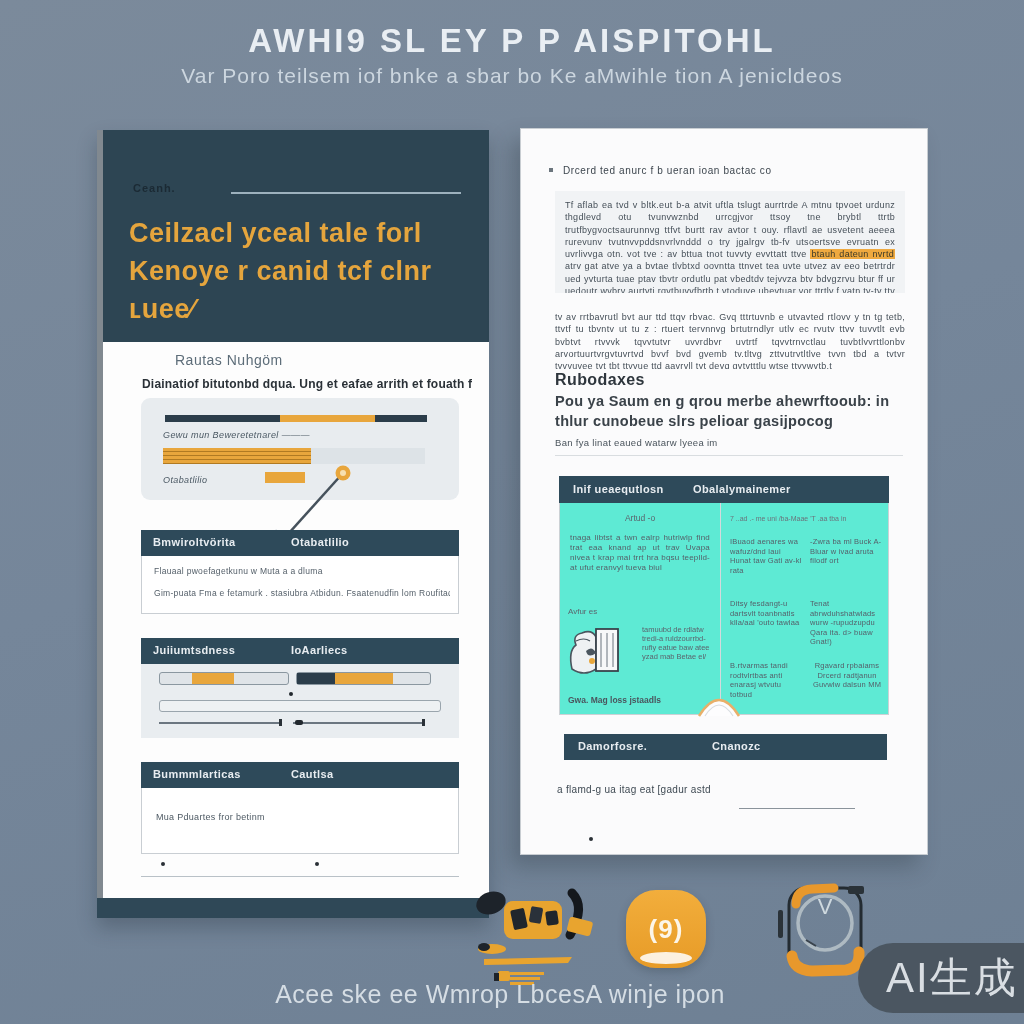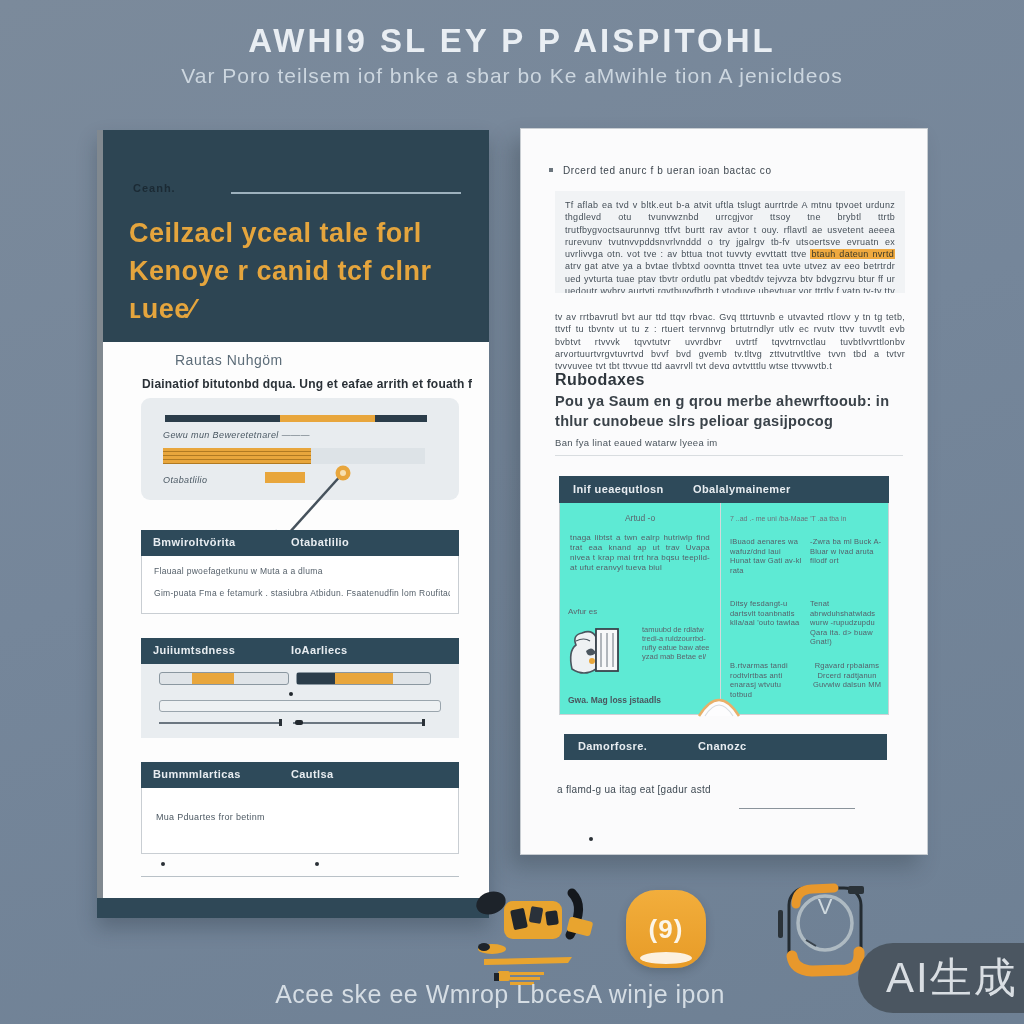--- a/index.html
+++ b/index.html
@@ -85,21 +85,21 @@
   .tl-figtxt{position:absolute;top:122px;left:82px;width:72px;font-size:7.5px;line-height:9px;
     color:#5b656e;height:46px;overflow:hidden;}
   .tl-bot{position:absolute;top:192px;left:8px;font-size:8.5px;font-weight:bold;color:#4b555e;}
   .tr-hrow{position:absolute;top:12px;left:170px;width:152px;font-size:7px;color:#6a747c;
     white-space:nowrap;overflow:hidden;}
   .tr-cell{position:absolute;width:74px;font-size:7.5px;line-height:9.5px;color:#55606a;
     letter-spacing:.2px;height:48px;overflow:hidden;}
   .curl{position:absolute;top:563px;left:176px;width:44px;height:26px;}
   .ftr-header{position:absolute;top:605px;left:43px;width:323px;height:26px;background:#2e4a5a;}
   .ftr-header .c1{position:absolute;left:14px;top:6px;font-size:11px;color:#e8edf1;font-weight:bold;letter-spacing:.4px;}
-  .ftr-header .c2{position:absolute;left:134px;top:6px;font-size:11px;color:#e8edf1;font-weight:bold;letter-spacing:.4px;}
+  .ftr-header .c2{position:absolute;left:148px;top:6px;font-size:11px;color:#e8edf1;font-weight:bold;letter-spacing:.4px;}
   .ftr-note{position:absolute;top:655px;left:36px;font-size:10px;color:#3f4a53;letter-spacing:.3px;}
   .ftr-line{position:absolute;top:679px;left:218px;width:116px;height:1px;background:#8a939b;}
   .ftr-dot{position:absolute;top:708px;left:68px;width:4px;height:4px;border-radius:50%;background:#2a3036;}
   
   .icon{position:absolute;}
   .badge{left:626px;top:890px;width:80px;height:78px;border-radius:30px;
     background:linear-gradient(180deg,#f2ae3c,#e79b27);display:flex;align-items:center;justify-content:center;
     box-shadow:0 4px 8px rgba(40,50,60,.25);}
   .badge::after{content:"";position:absolute;bottom:4px;left:14px;width:52px;height:12px;
     border-radius:50%;background:rgba(255,255,255,.85);}

